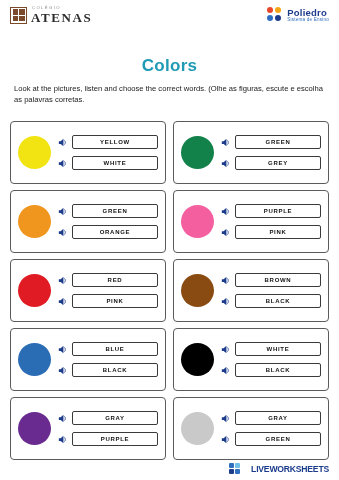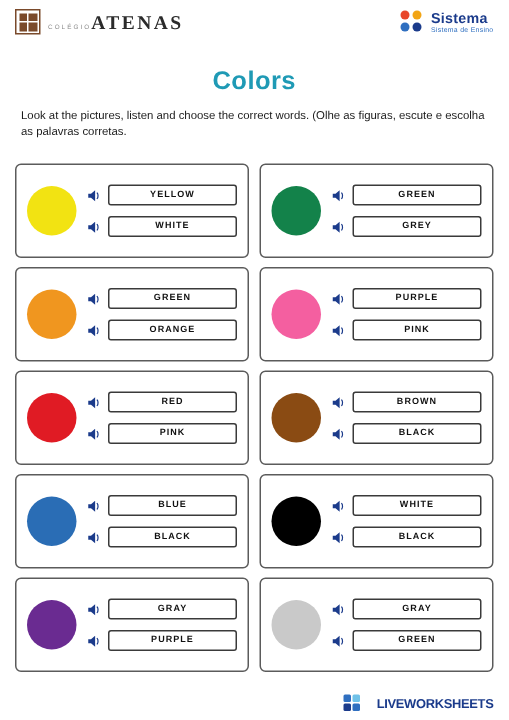--- a/index.html
+++ b/index.html
@@ -40,23 +40,22 @@
     grid-template-rows: 1fr 1fr;
     gap: 1px;
     padding: 1.5px;
   }
   .logo-mark i {
     display: block;
     background: #7a4a2b;
   }
   .logo-left-text {
     display: flex;
-    flex-direction: row;
+    flex-direction: column;
     line-height: 1;
-    align-items: flex-end;
   }
   .logo-sub {
     font-size: 4.2px;
     letter-spacing: 1.4px;
     color: #8a8a8a;
     margin-bottom: 1px;
     margin-left: 1px;
   }
   .logo-name {
     font-size: 13px;
@@ -101,21 +100,21 @@
     color: #2f6fc0;
     letter-spacing: .2px;
   }
 
   
   .title {
     text-align: center;
     color: #1f9ab5;
     font-size: 17px;
     font-weight: bold;
-    margin: 4px 0 7px 0;
+    margin: 16px 0 7px 0;
     letter-spacing: .3px;
   }
   .instructions {
     font-size: 7.6px;
     color: #1a1a1a;
     line-height: 1.45;
     padding: 0 14px;
     margin-bottom: 16px;
   }
 
@@ -222,21 +221,21 @@
   </div>
 
   <div class="logo-right">
     <div class="poli-mark">
       <span style="left:0;top:0;background:#e8472b;"></span>
       <span style="left:8px;top:0;background:#f2a515;"></span>
       <span style="left:0;top:8px;background:#2f6fc0;"></span>
       <span style="left:8px;top:8px;background:#1b3b8b;"></span>
     </div>
     <div class="poli-right-text">
-      <span class="poli-name">Sistema</span>
+      <span class="poli-name">Poliedro</span>
       <span class="poli-sub">Sistema de Ensino</span>
     </div>
   </div>
 </div>
 
 <div class="title">Colors</div>
 <div class="instructions">Look at the pictures, listen and choose the correct words. (Olhe as figuras, escute e escolha as palavras corretas.</div>
 
 <div class="sheet">
 

